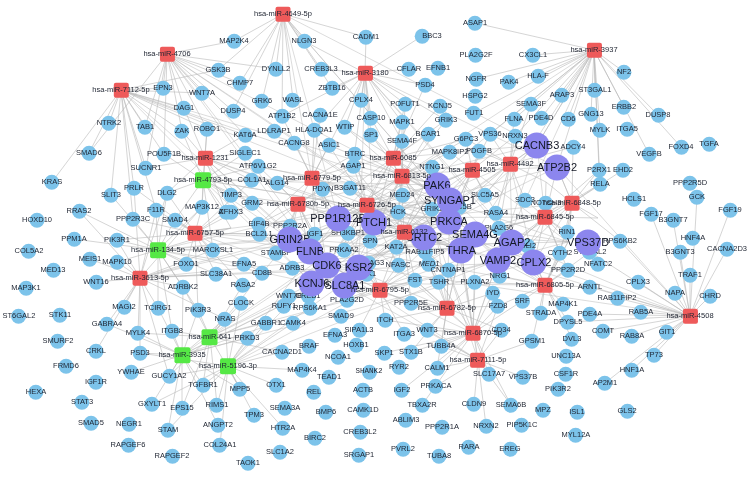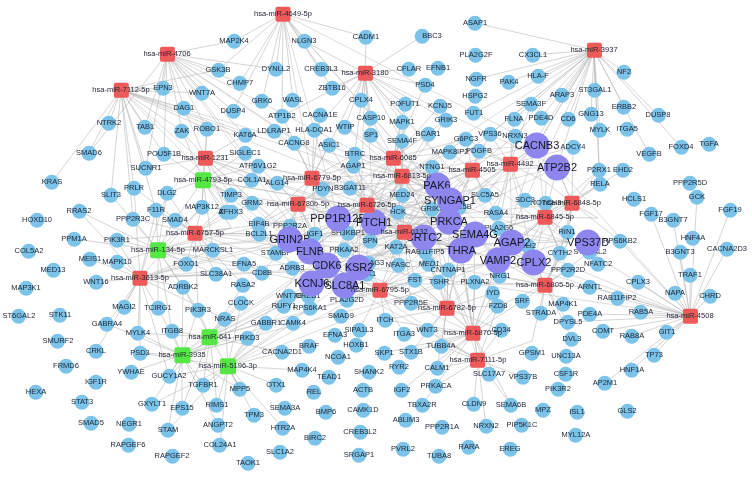--- a/index.html
+++ b/index.html
@@ -1499,21 +1499,21 @@
         <span class="label">NCOA1</span>
       </div>
       <div class="node gene" style="left: 384px; top: 353px;">
         <div class="shape"></div>
         <span class="label">SKP1</span>
       </div>
       <div class="node gene" style="left: 411px; top: 352px;">
         <div class="shape"></div>
         <span class="label">STX1B</span>
       </div>
-      <div class="node gene" style="left: 532px; top: 341px; margin-top: 12px;">
+      <div class="node gene" style="left: 532px; top: 341px;">
         <div class="shape"></div>
         <span class="label">GPSM1</span>
       </div>
       <div class="node gene" style="left: 572px; top: 339px;">
         <div class="shape"></div>
         <span class="label">DVL3</span>
       </div>
       <div class="node gene" style="left: 566px; top: 356px;">
         <div class="shape"></div>
         <span class="label">UNC13A</span>
@@ -1543,21 +1543,21 @@
         <span class="label">MPP5</span>
       </div>
       <div class="node gene" style="left: 302px; top: 370px;">
         <div class="shape"></div>
         <span class="label">MAP4K4</span>
       </div>
       <div class="node gene" style="left: 329px; top: 377px;">
         <div class="shape"></div>
         <span class="label">TEAD1</span>
       </div>
-      <div class="node gene" style="left: 369px; top: 372px;">
+      <div class="node gene" style="left: 369px; top: 372px; font-family: Liberation Mono, monospace;">
         <div class="shape"></div>
         <span class="label">SHANK2</span>
       </div>
       <div class="node gene" style="left: 399px; top: 367px;">
         <div class="shape"></div>
         <span class="label">RYR2</span>
       </div>
       <div class="node gene" style="left: 437px; top: 368px;">
         <div class="shape"></div>
         <span class="label">CALM1</span>

